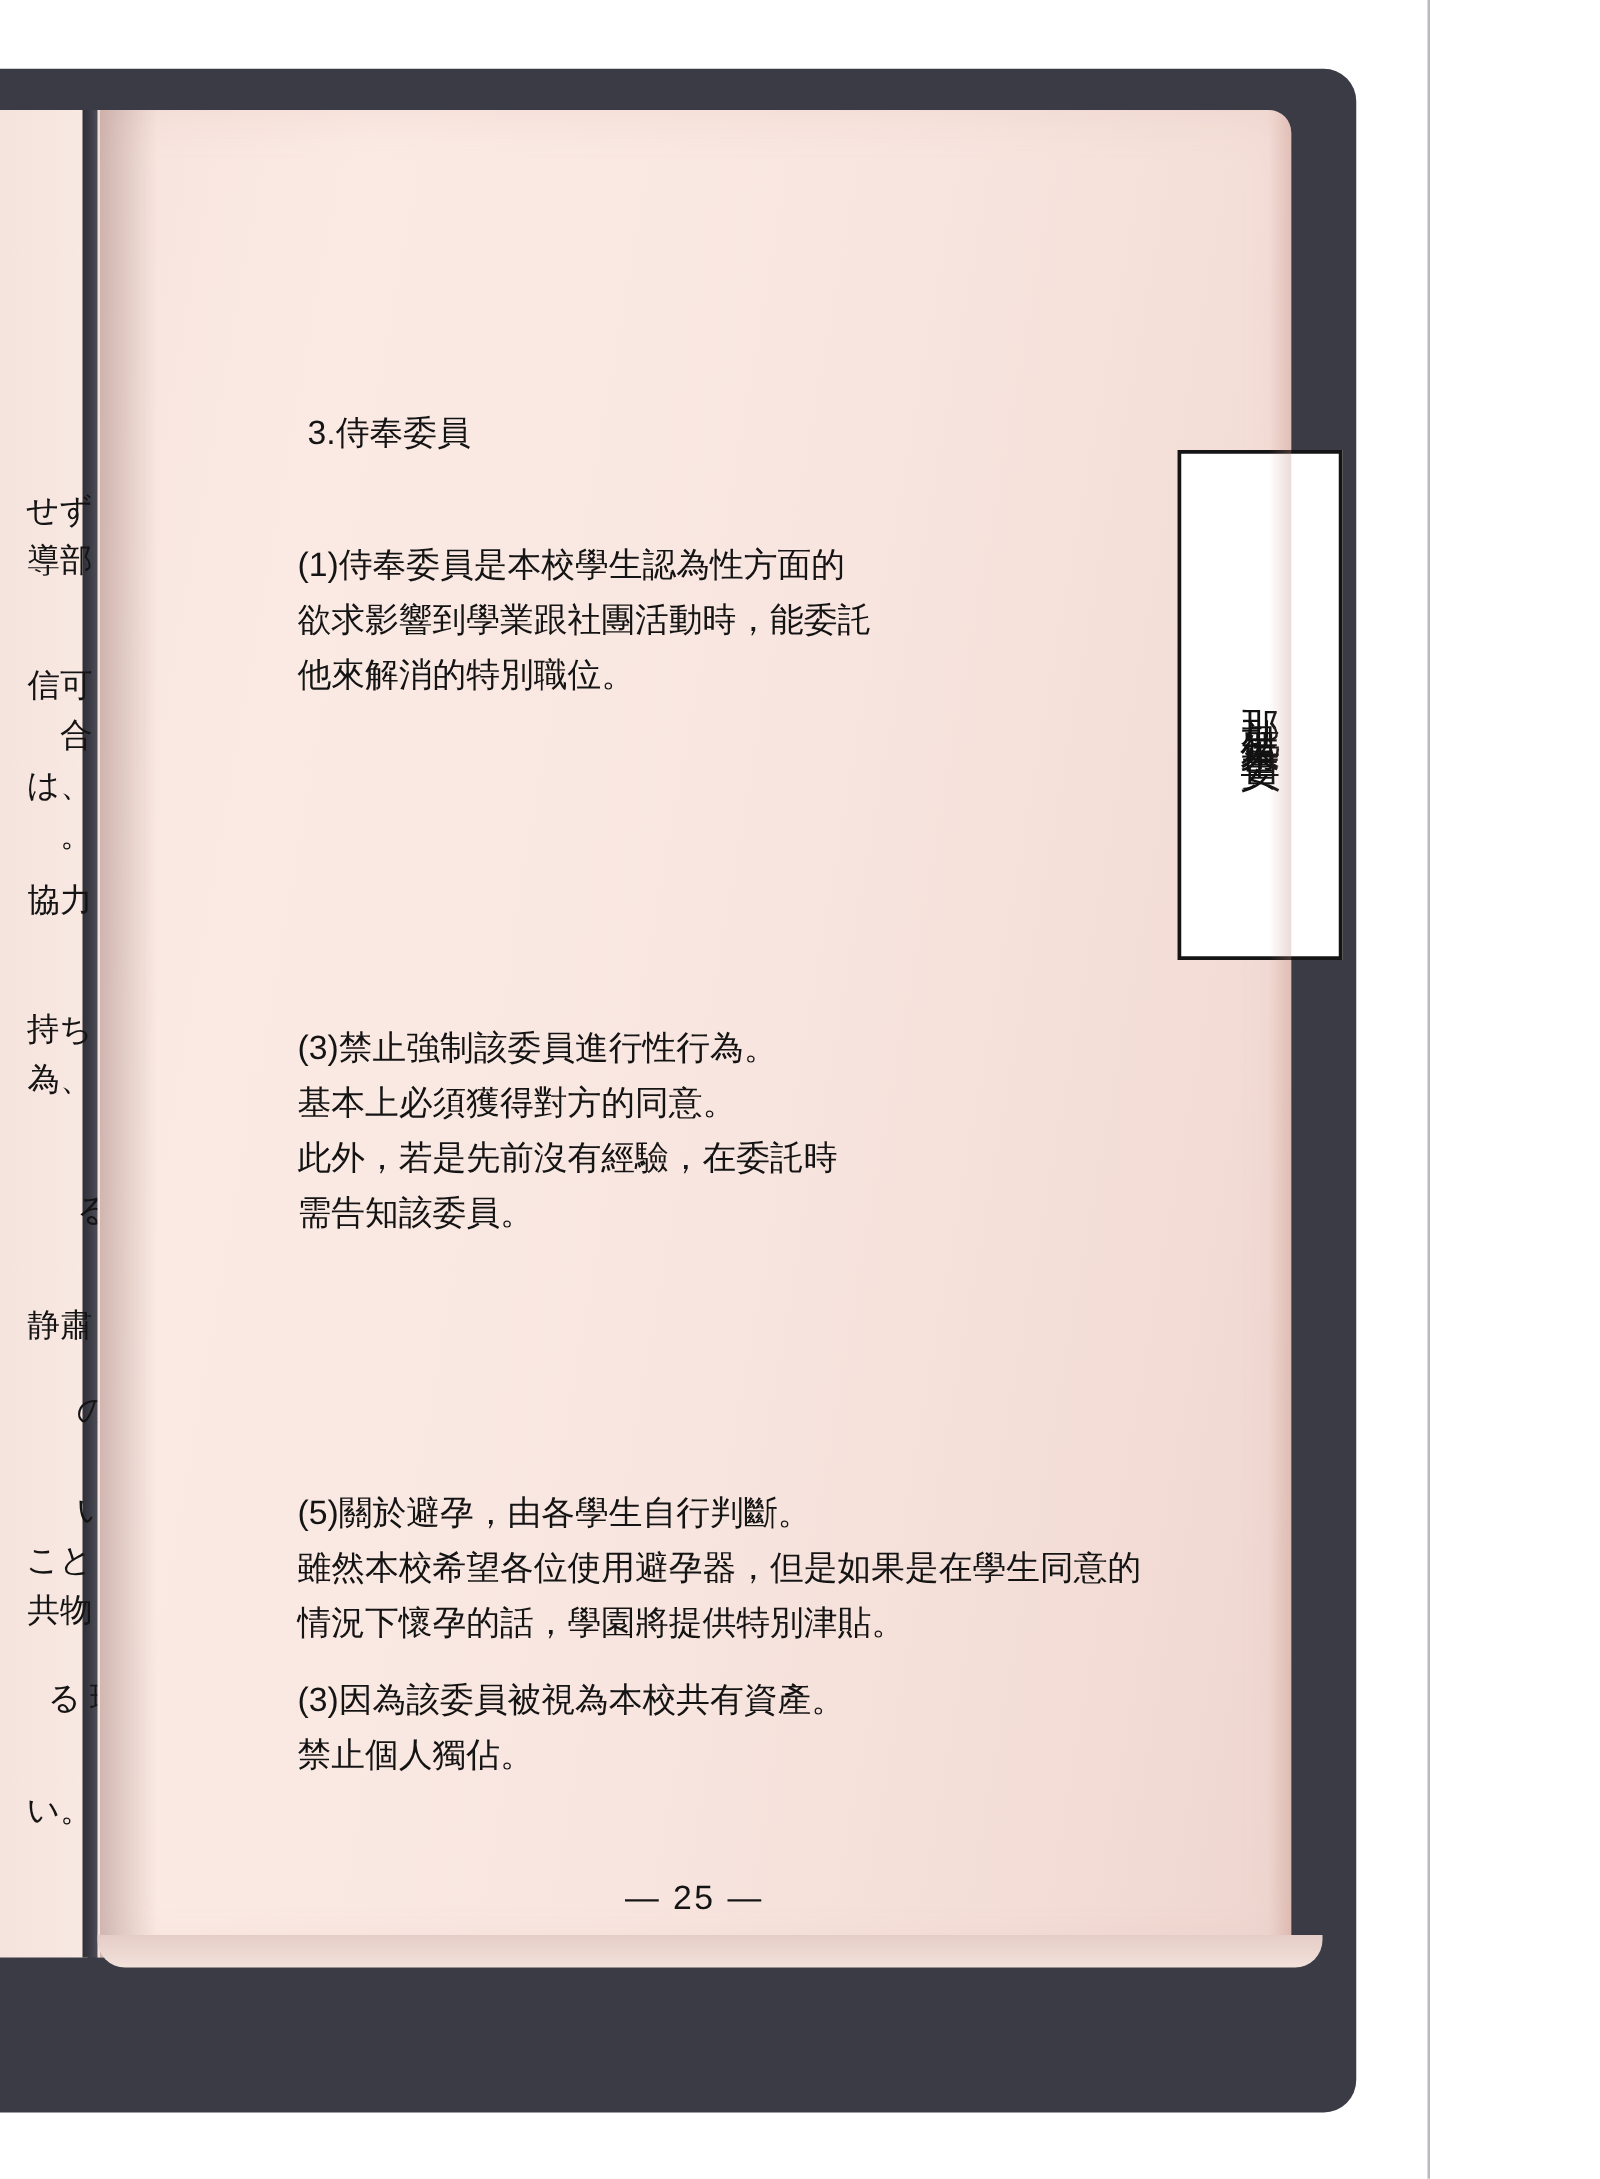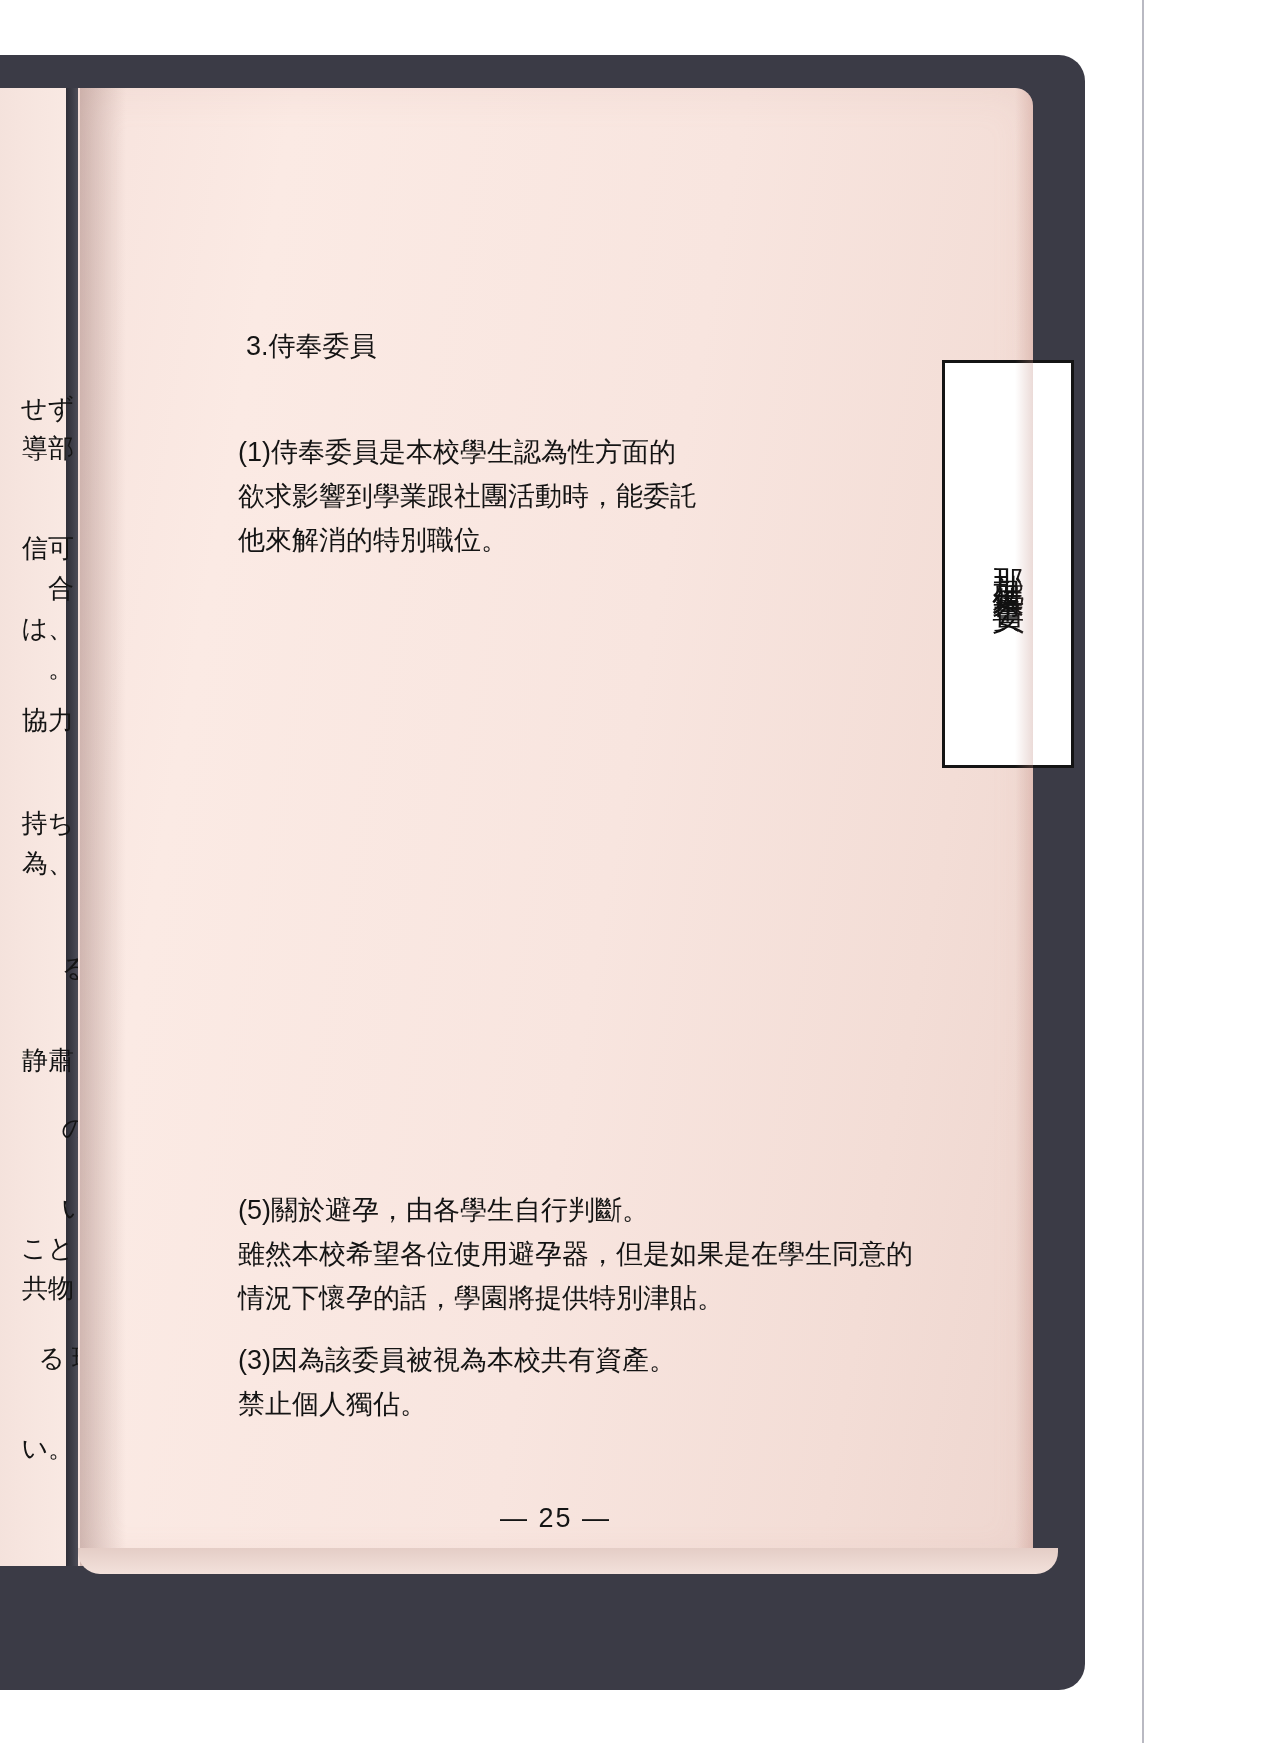--- a/index.html
+++ b/index.html
@@ -225,20 +225,24 @@
   <div class="left-frag" style="left:0px; top:1380px;">い。</div>
 
   <div class="page-right">
 
 
     <div class="section-heading cjk">3.侍奉委員</div>
 
     <div class="body-block cjk" id="blk1">(1)侍奉委員是本校學生認為性方面的
 欲求影響到學業跟社團活動時，能委託
 他來解消的特別職位。</div>
+    <div class="body-block cjk" id="blk3">(3)禁止強制該委員進行性行為。
+基本上必須獲得對方的同意。
+此外，若是先前沒有經驗，在委託時
+需告知該委員。</div>
     <div class="body-block cjk" id="blk5">(5)關於避孕，由各學生自行判斷。
 雖然本校希望各位使用避孕器，但是如果是在學生同意的
 情況下懷孕的話，學園將提供特別津貼。</div>
     <div class="body-block cjk" id="blk6">(3)因為該委員被視為本校共有資產。
 禁止個人獨佔。</div>
 
     <div class="callout">
       <div class="callout-text cjk">那就是侍奉委員</div>
     </div>
 

